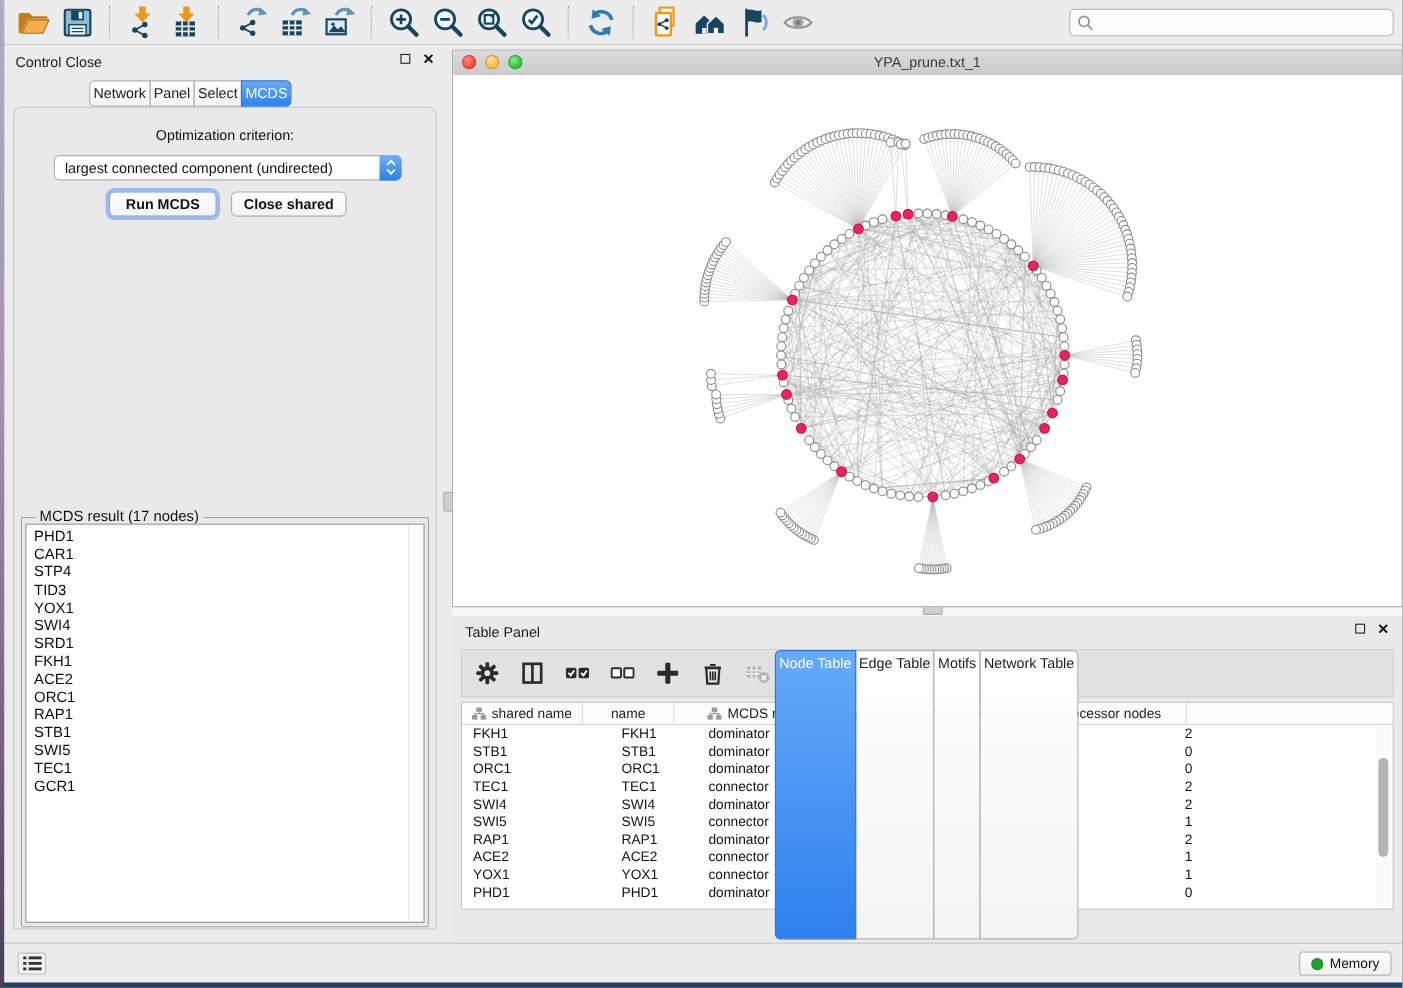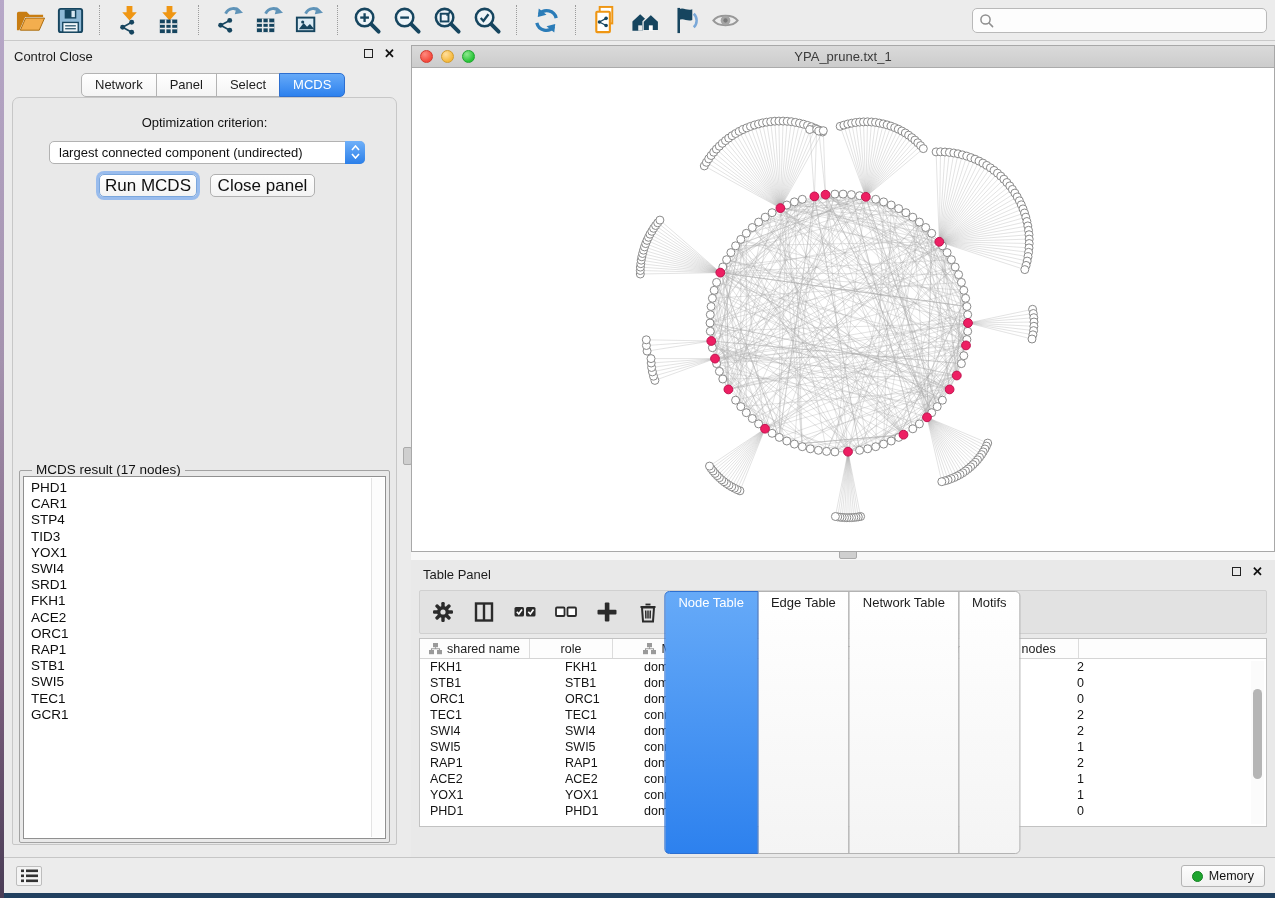--- a/index.html
+++ b/index.html
@@ -27,38 +27,38 @@
 
   
   .control-panel { position:absolute; left:0; top:42px; width:401px; height:815px; background:#ebebeb; }
   .panel-title-row { position:relative; height:27px; }
   .panel-title { position:absolute; left:10px; top:7px; font-size:13px; color:#1c1c1c; }
   .win-btns { position:absolute; right:10px; top:7px; display:flex; gap:11px; align-items:center; }
   .float-box { width:9px; height:9px; border:1.6px solid #222; }
   .close-x { font-size:13px; font-weight:bold; color:#111; line-height:9px; }
 
   .seg-row { position:absolute; left:78px; top:31px; display:flex; }
-  .seg { padding:3px 13px 4px; border:1px solid #b3b3b3; background:linear-gradient(#ffffff,#f4f4f4);
+  .seg { padding:3px 3px 4px; border:1px solid #b3b3b3; background:linear-gradient(#ffffff,#f4f4f4);
     font-size:13px; color:#1d1d1d; margin-left:-1px; position:relative; }
   .seg:first-child { border-radius:5px 0 0 5px; }
   .seg:last-child { border-radius:0 5px 5px 0; }
   .seg.active { background:linear-gradient(#66aaf8,#2d81ee); color:#fff; border-color:#2d6fd0; z-index:2; }
 
   .cp-content { position:absolute; left:8px; right:8px; top:55px; bottom:12px;
     background:#e9e9e9; border:1px solid #c7c7c7; border-radius:7px 7px 2px 2px; }
   .opt-label { margin-top:17px; text-align:center; font-size:13px; color:#111; }
   .dropdown { position:absolute; left:36px; top:43px; width:316px; height:23px; background:#fff;
     border:1px solid #b2b2b2; border-radius:5px; display:flex; align-items:center; }
   .dropdown .dd-text { flex:1; font-size:13px; color:#111; padding-left:9px; white-space:nowrap; overflow:hidden; }
   .dd-stepper { width:20px; height:23px; margin:-1px -1px 0 0; border-radius:0 5px 5px 0;
     background:linear-gradient(#6fb0f9,#2b7fe9); display:flex; flex-direction:column; align-items:center; justify-content:center; gap:2px; }
   .btn-row { position:absolute; left:0; top:76px; width:100%; }
   .push-btn { position:absolute; height:23px; background:linear-gradient(#ffffff,#f3f3f3);
-    border:1px solid #b0b0b0; border-radius:5px; font-size:17px; color:#111;
-    display:flex; align-items:center; justify-content:center; }
+    border:1px solid #b0b0b0; border-radius:5px; font-size:13px; color:#111;
+    display:flex; align-items:center; justify-content:center;font-weight:bold; }
   .push-btn.focus { box-shadow:0 0 0 3px rgba(110,165,240,.65); border-color:#7ba7dd; }
 
   .mcds-fieldset { position:absolute; left:6px; right:6px; top:372px; height:373px;
     border:1px solid #a2a2a2; border-radius:2px; }
   .mcds-legend { position:absolute; left:12px; top:-9px; background:#e9e9e9; padding:0 4px;
     font-size:13.5px; color:#111; }
   .mcds-list { position:absolute; left:3px; right:3px; top:5px; bottom:3px; background:#fff;
     border:1px solid #909090; overflow:hidden; font-size:13.5px; line-height:16.2px; color:#0d0d0d; }
   .mcds-list-inner { padding:3px 0 0 7px; }
   .mcds-scroll { position:absolute; top:1px; bottom:1px; right:1px; width:13px; background:#fcfcfc;
@@ -312,21 +312,21 @@
           <svg width="9" height="6" viewBox="0 0 9 6">
               <path d="M1 5l3.5-4L8 5" fill="none" stroke="#fff" stroke-width="1.6"></path>
             </svg>
           <svg width="9" height="6" viewBox="0 0 9 6">
               <path d="M1 1l3.5 4L8 1" fill="none" stroke="#fff" stroke-width="1.6"></path>
             </svg>
         </span>
       </div>
       <div class="btn-row">
         <div class="push-btn focus" style="left:86px;width:98px;">Run MCDS</div>
-        <div class="push-btn" style="left:197px;width:105px;">Close panel</div>
+        <div class="push-btn" style="left:197px;width:105px;">Close shared</div>
       </div>
 
       <div class="mcds-fieldset">
         <span class="mcds-legend">MCDS result (17 nodes)</span>
         <div class="mcds-list">
           <div class="mcds-list-inner" id="mcds-list">
               <div>PHD1</div>
               <div>CAR1</div>
               <div>STP4</div>
               <div>TID3</div>
@@ -1298,21 +1298,21 @@
               <g fill="#9a9a9a">
                 <rect x="4" y="0" width="5" height="4.2"></rect>
                 <rect x="0" y="7" width="5" height="4.2"></rect>
    <rect x="8" y="7" width="5" height="4.2"></rect>
               </g>
    <path d="M6.5 4.2v1.6M2.5 7V5.8h8V7" stroke="#9a9a9a" fill="none" stroke-width="1.1"></path>
             </svg>
             <span>shared name</span>
           </div>
           <div class="nt-hcell" style="width: 83px;">
-            <span>role</span>
+            <span>name</span>
           </div>
           <div class="nt-hcell" style="width: 141px;">
             <svg width="13" height="12" viewBox="0 0 13 12">
               <g fill="#9a9a9a">
                 <rect x="4" y="0" width="5" height="4.2"></rect>
                 <rect x="0" y="7" width="5" height="4.2"></rect>
    <rect x="8" y="7" width="5" height="4.2"></rect>
               </g>
    <path d="M6.5 4.2v1.6M2.5 7V5.8h8V7" stroke="#9a9a9a" fill="none" stroke-width="1.1"></path>
             </svg>
@@ -1416,22 +1416,22 @@
             <div class="nt-cell" style="width: 170px; padding-right: 16px; text-align: right;">0</div>
           </div>
         </div>
       <div class="nt-scroll">
         <div class="nt-thumb"></div>
       </div>
     </div>
     <div class="tp-tabs seg-row" style="position: absolute; left: 50%; transform: translateX(-50%); bottom: 3px;" id="tp-tabs">
         <div class="seg active">Node Table</div>
         <div class="seg">Edge Table</div>
+        <div class="seg">Motifs</div>
         <div class="seg">Network Table</div>
-        <div class="seg">Motifs</div>
       </div>
   </div>
 
   <div class="status-bar">
     <div class="status-list-btn">
       <svg width="17" height="14" viewBox="0 0 17 14">
         <g fill="#333">
           <rect x="0" y="0.5" width="3" height="2.6"></rect>
             <rect x="5" y="0.5" width="12" height="2.6"></rect>
           <rect x="0" y="5.5" width="3" height="2.6"></rect>

